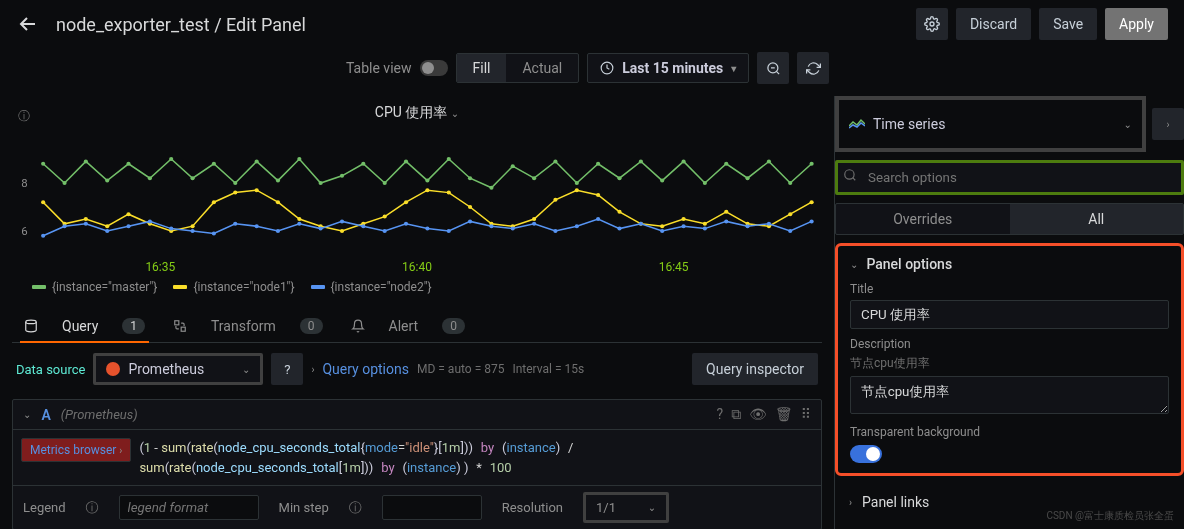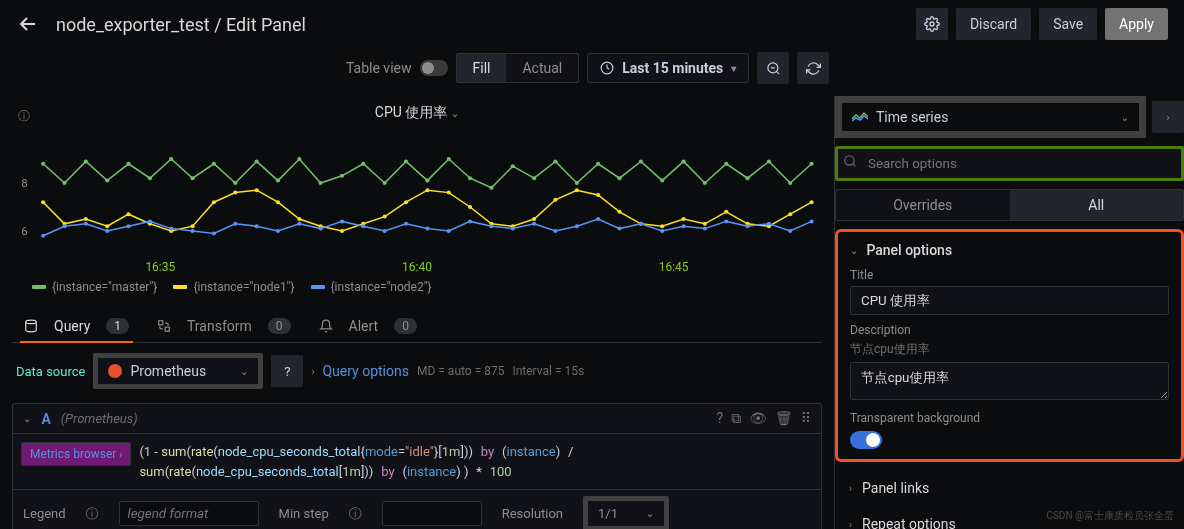--- a/index.html
+++ b/index.html
@@ -16,50 +16,50 @@
 .table-view-lbl { color: #8e8e8e; font-size: 14px; }
 .toggle-sm { width: 28px; height: 16px; background: #3a3a3a; border-radius: 10px; position: relative; cursor: pointer; }
 .toggle-sm::after { content: ''; position: absolute; width: 12px; height: 12px; background: #8e8e8e; border-radius: 50%; top: 2px; left: 2px; }
 .seg-group { display: flex; background: #111217; border: 1px solid #2c3235; border-radius: 2px; overflow: hidden; }
 .seg { padding: 6px 16px; cursor: pointer; color: #8e8e8e; }
 .seg.active { background: #22252b; color: #d8d9da; }
 .time-picker { display: flex; align-items: center; gap: 8px; background: #111217; border: 1px solid #2c3235; padding: 6px 12px; border-radius: 2px; cursor: pointer; font-weight: bold; }
 .main { display: flex; height: calc(100% - 96px); }
 .left-pane { flex: 1; display: flex; flex-direction: column; padding: 0 12px; overflow: hidden; }
 .right-pane { width: 350px; background: #0b0c0e; border-left: 1px solid #2c3235; display: flex; flex-direction: column; }
-.viz-picker { display: flex; align-items: center; padding: 6px 10px; border: 7px solid #404040; margin: 0 0 8px 0; cursor: pointer; }
+.viz-picker { display: flex; align-items: center; padding: 16px 10px; border: 4px solid #404040; margin: 0 0 8px 0; cursor: pointer; }
 .viz-icon { width: 16px; height: 12px; margin-right: 8px; }
 .viz-arrow { margin-left: auto; color: #8e8e8e; }
 .panel-title { text-align: center; padding: 8px; font-size: 14px; color: #d8d9da; }
 .chart-area { height: 160px; position: relative; }
 .chart-svg { width: 100%; height: 130px; }
 .x-labels { display: flex; justify-content: space-around; color: #84cc16; font-size: 12px; padding: 0 20px; }
 .legend { display: flex; gap: 16px; padding: 6px 20px; font-size: 12px; color: #8e8e8e; }
 .legend-item { display: flex; align-items: center; gap: 6px; }
 .legend-swatch { width: 14px; height: 4px; border-radius: 1px; }
 .tabs { display: flex; gap: 20px; padding: 10px 8px 0; border-bottom: 1px solid #2c3235; }
-.tab { display: flex; align-items: center; gap: 16px; padding: 8px 4px; cursor: pointer; color: #8e8e8e; position: relative; }
+.tab { display: flex; align-items: center; gap: 24px; padding: 8px 4px; cursor: pointer; color: #8e8e8e; position: relative; }
 .tab.active { color: #d8d9da; }
 .tab.active::after { content: ''; position: absolute; bottom: -1px; left: 0; right: 0; height: 2px; background: #f60; }
 .badge { background: #2c3235; border-radius: 10px; padding: 1px 8px; font-size: 12px; }
 .ds-row { display: flex; align-items: center; gap: 8px; padding: 10px 4px; }
 .ds-label { color: #5eead4; font-size: 13px; }
-.ds-select { display: flex; align-items: center; gap: 8px; background: #111217; border: 5px solid #404040; padding: 5px 10px; border-radius: 2px; cursor: pointer; width: 170px; }
+.ds-select { display: flex; align-items: center; gap: 8px; background: #111217; border: 3px solid #404040; padding: 5px 10px; border-radius: 2px; cursor: pointer; width: 170px; }
 .prom-icon { width: 14px; height: 14px; background: #e6522c; border-radius: 50%; }
 .qopt-link { color: #5790e0; cursor: pointer; }
 .ds-meta { color: #6e6e6e; font-size: 12px; }
 .spacer { flex: 1; }
 .query-editor { background: #111217; border: 1px solid #2c3235; border-radius: 2px; margin-top: 4px; }
 .qe-header { display: flex; align-items: center; padding: 6px 10px; gap: 10px; border-bottom: 1px solid #2c3235; }
 .qe-letter { color: #5790e0; font-weight: 600; }
 .qe-name { color: #6e6e6e; font-style: italic; font-size: 13px; }
 .qe-actions { margin-left: auto; display: flex; gap: 8px; color: #6e6e6e; }
 .qe-actions span { cursor: pointer; font-size: 14px; }
 .qe-body { display: flex; padding: 8px; gap: 8px; align-items: flex-start; }
-.metrics-browser { background: #701a75; color: #5790e0; padding: 4px 8px; border-radius: 2px; font-size: 12px; cursor: pointer; border: 1px solid #2c3235; }
+.metrics-browser { background: #7f1d1d; color: #5790e0; padding: 4px 8px; border-radius: 2px; font-size: 12px; cursor: pointer; border: 1px solid #2c3235; }
 .query-text { font-family: 'Menlo', 'Consolas', monospace; font-size: 13px; line-height: 1.5; white-space: pre; }
 .tok-paren { color: #ccccdc; }
 .tok-num { color: #b5cea8; }
 .tok-fn { color: #dcdcaa; }
 .tok-metric { color: #9cdcfe; }
 .tok-label { color: #569cd6; }
 .tok-str { color: #ce9178; }
 .tok-by { color: #c586c0; }
 .tok-op { color: #d4d4d4; }
 .qe-footer { display: flex; gap: 20px; padding: 6px 10px; border-top: 1px solid #2c3235; font-size: 13px; color: #8e8e8e; align-items: center; }
@@ -317,20 +317,21 @@
         <span class="prom-icon"></span>
         <span>Prometheus</span>
         <span class="chev" style="margin-left:auto">⌄</span>
       </div>
       <button class="icon-btn">?</button>
       <span class="chev">›</span>
       <span class="qopt-link">Query options</span>
       <span class="ds-meta">MD = auto = 875</span>
       <span class="ds-meta">Interval = 15s</span>
       <div class="spacer"></div>
+      <button class="btn">Query inspector</button>
     </div>
 
     <div class="query-editor">
       <div class="qe-header">
         <span class="chev">⌄</span>
         <span class="qe-letter">A</span>
         <span class="qe-name">(Prometheus)</span>
         <div class="qe-actions">
           <span>?</span>
           <span>⧉</span>

